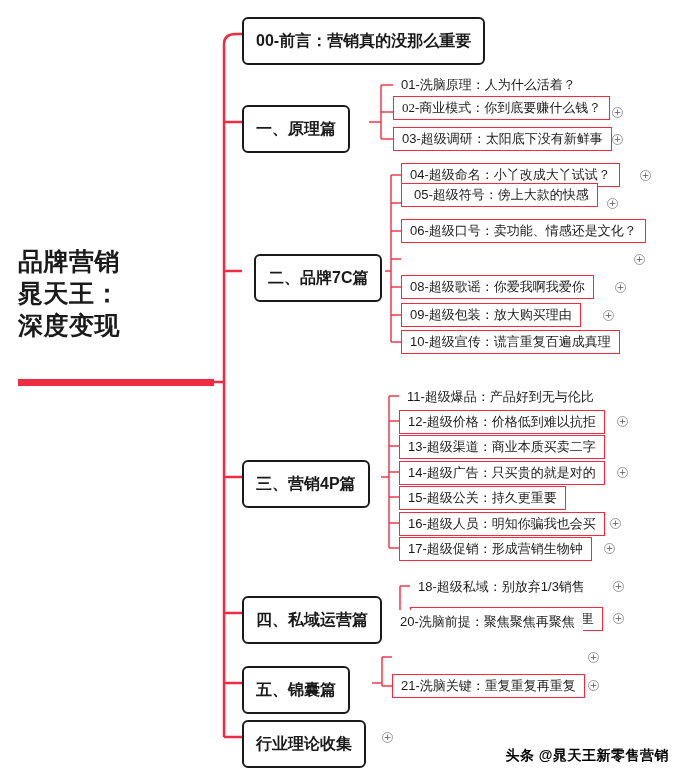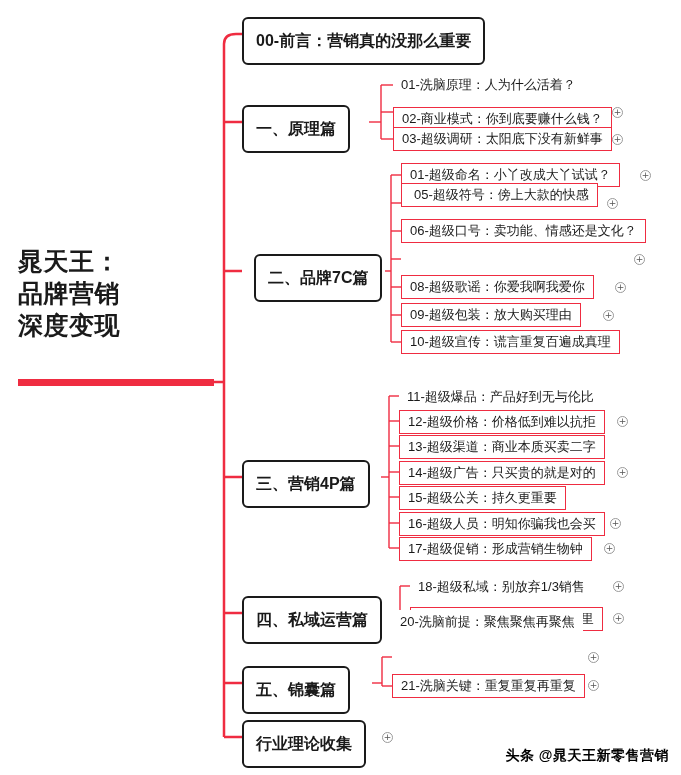--- a/index.html
+++ b/index.html
@@ -157,50 +157,50 @@
     <path d="M400 586 L410 586" stroke="#ef2c41" stroke-width="1.4" fill="none"></path>
     <path d="M400 619 L410 619" stroke="#ef2c41" stroke-width="1.4" fill="none"></path>
 
     <path d="M372 683 L382 683" stroke="#ef2c41" stroke-width="1.4" fill="none"></path>
     <path d="M382 657 L382 686" stroke="#ef2c41" stroke-width="1.4" fill="none"></path>
     <path d="M382 657 L392 657" stroke="#ef2c41" stroke-width="1.4" fill="none"></path>
     <path d="M382 686 L392 686" stroke="#ef2c41" stroke-width="1.4" fill="none"></path>
   </svg>
 
   <div class="root-label">
+    <div>品牌营销</div>
     <div>晁天王：</div>
-    <div>品牌营销</div>
     <div>深度变现</div>
   </div>
   <div class="root-underline"></div>
 
   <div class="node lvl1 title" style="left:242px; top:17px;">
     <span>00-前言：营销真的没那么重要</span>
   </div>
 
   <div class="node lvl1" style="left:242px; top:105px;">
     <span>一、原理篇</span>
   </div>
   <div class="node lvl2 plain" style="left:393px; top:73px;">
     <span>01-洗脑原理：人为什么活着？</span>
   </div>
-  <div class="node lvl2" style="left:393px; top:107px;">
+  <div class="node lvl2" style="left:393px; top:96px;font-family:Liberation Serif, serif;">
     <span>02-商业模式：你到底要赚什么钱？</span>
   </div>
   <div class="expander" style="left:612px; top:107px;">+</div>
   <div class="node lvl2" style="left:393px; top:127px;">
     <span>03-超级调研：太阳底下没有新鲜事</span>
   </div>
   <div class="expander" style="left:612px; top:134px;">+</div>
 
   <div class="node lvl1" style="left:242px; top:254px;margin-left:12px;">
     <span>二、品牌7C篇</span>
   </div>
   <div class="node lvl2" style="left:401px; top:163px;">
-    <span>01-超级命名：小丫改成大丫试试？</span>
+    <span>04-超级命名：小丫改成大丫试试？</span>
   </div>
   <div class="expander" style="left:640px; top:170px;">+</div>
   <div class="node lvl2" style="left:401px; top:183px;padding-left:12px;">
     <span>05-超级符号：傍上大款的快感</span>
   </div>
   <div class="expander" style="left:607px; top:198px;">+</div>
   <div class="node lvl2" style="left:401px; top:219px;">
     <span>06-超级口号：卖功能、情感还是文化？</span>
   </div>
   <div class="expander" style="left:634px; top:254px;">+</div>

